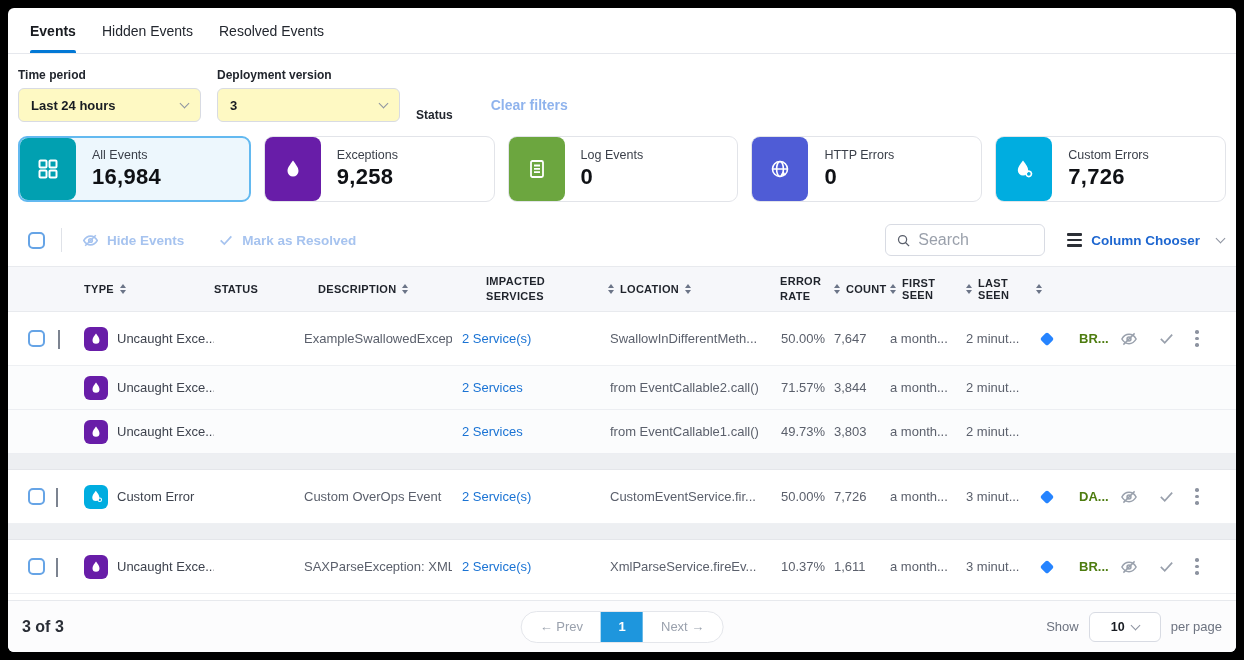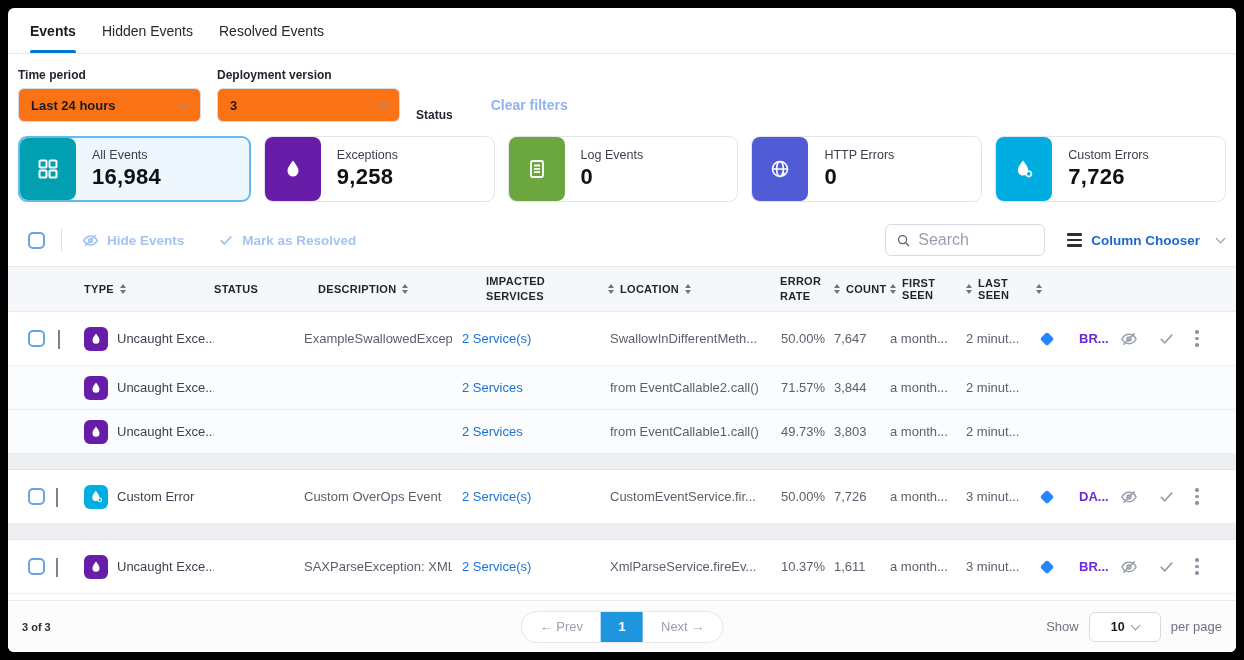--- a/index.html
+++ b/index.html
@@ -10,21 +10,21 @@
   
   .tabs { height:46px; display:flex; align-items:center; gap:26px; padding:0 22px; border-bottom:1px solid #e6e8ed; flex:none; }
   .tab { font-size:14px; color:#23272f; font-weight:500; height:100%; display:flex; align-items:center; position:relative; cursor:pointer; }
   .tab.active { font-weight:700; color:#181b20; }
   .tab.active::after { content:""; position:absolute; left:0; right:0; bottom:0; height:3px; background:#0278d5; border-radius:2px 2px 0 0; }
 
   
   .filters { display:flex; align-items:flex-end; gap:16px; padding:14px 10px 4px; flex:none; }
   .filter { display:flex; flex-direction:column; gap:6px; }
   .filter-label { font-size:12px; font-weight:600; color:#22262e; }
-  .selectbox { width:183px; height:34px; border:1px solid #d8dbe3; border-radius:6px; background:#f97316; display:flex; align-items:center; justify-content:space-between; padding:0 12px; cursor:pointer; }
+  .selectbox { width:183px; height:34px; border:1px solid #d8dbe3; border-radius:6px; background:#fef9c3; display:flex; align-items:center; justify-content:space-between; padding:0 12px; cursor:pointer; }
   .selectbox .val { font-size:13px; font-weight:600; color:#181c22; }
   .chev { width:7px; height:7px; border-right:1.6px solid #8d93a0; border-bottom:1.6px solid #8d93a0; transform:rotate(45deg); margin-top:-3px; }
   .clear-filters { font-size:14px; font-weight:700; color:#8fb3ed; margin:0 0 9px 22px; cursor:pointer; }
 
   
   .cards { display:flex; gap:13px; padding:10px 10px 12px; flex:none; }
   .card { flex:1; height:66px; border:1px solid #e2e4e9; border-radius:9px; background:#fff; display:flex; align-items:center; gap:16px; cursor:pointer; }
   .card.selected { background:#edf7fd; border:2px solid #63b9f0; }
   .card-icon { width:56px; height:100%; border-radius:8px; display:flex; align-items:center; justify-content:center; flex:none; }
   .card-teal  { background:#01a0b1; } .card-purple{ background:#681da8; }
@@ -70,29 +70,29 @@
   .type-icon { width:24px; height:24px; border-radius:6px; display:flex; align-items:center; justify-content:center; flex:none; }
   .ti-purple { background:#681da8; } .ti-cyan { background:#00ade0; }
   .type-label { font-size:13px; color:#3e434e; white-space:nowrap; }
 
   .cell { font-size:13px; color:#5b606c; white-space:nowrap; overflow:hidden; }
   .cell.link { color:#1a73d4; cursor:pointer; }
   .cell.loc { padding-left:28px; }
   .cell.rate { text-align:center; }
   .jiracell { display:flex; align-items:center; gap:7px; cursor:pointer; }
   .jira-diamond { width:10px; height:10px; background:#2684ff; border-radius:2px; transform:rotate(45deg); flex:none; }
-  .jiracell .txt { font-size:13px; font-weight:700; color:#6d28d9; white-space:nowrap;padding-left:20px; }
+  .jiracell .txt { font-size:13px; font-weight:700; color:#4d7c0f; white-space:nowrap;padding-left:20px; }
   .actions { display:flex; align-items:center; gap:20px; padding-left:6px; }
   .icon-btn { color:#99a0ac; cursor:pointer; display:flex; align-items:center; }
   .kebab { display:flex; flex-direction:column; gap:3px; cursor:pointer; }
   .kebab i { width:3.5px; height:3.5px; border-radius:50%; background:#8d93a0; }
 
   
   .footer { height:52px; border-top:1px solid #e7e9ed; background:#fcfcfd; display:flex; align-items:center; padding:0 14px; position:relative; flex:none; }
-  .summary { font-size:11px; font-weight:700; color:#2a2e36; }
+  .summary { font-size:16px; font-weight:700; color:#2a2e36; }
   .pager { position:absolute; left:50%; transform:translateX(-50%); display:flex; align-items:center; border:1px solid #e4e6eb; border-radius:18px; background:#fff; overflow:hidden; height:32px; }
   .pager .pbtn { font-size:13px; color:#9aa1ad; padding:0 18px; height:100%; display:flex; align-items:center; cursor:pointer; }
   .pager .page { width:42px; height:100%; background:#1e96dd; color:#fff; font-size:13px; font-weight:700; display:flex; align-items:center; justify-content:center; cursor:pointer; }
   .pagesize { margin-left:auto; display:flex; align-items:center; gap:10px; font-size:13px; color:#6d7380; }
   .sizesel { width:72px; height:30px; border:1px solid #d8dbe3; border-radius:6px; display:flex; align-items:center; justify-content:center; gap:7px; cursor:pointer; background:#fff; }
   .sizesel .v { font-size:12.5px; font-weight:700; color:#181c22; }
 </style>
 </head>
 <body>
 

